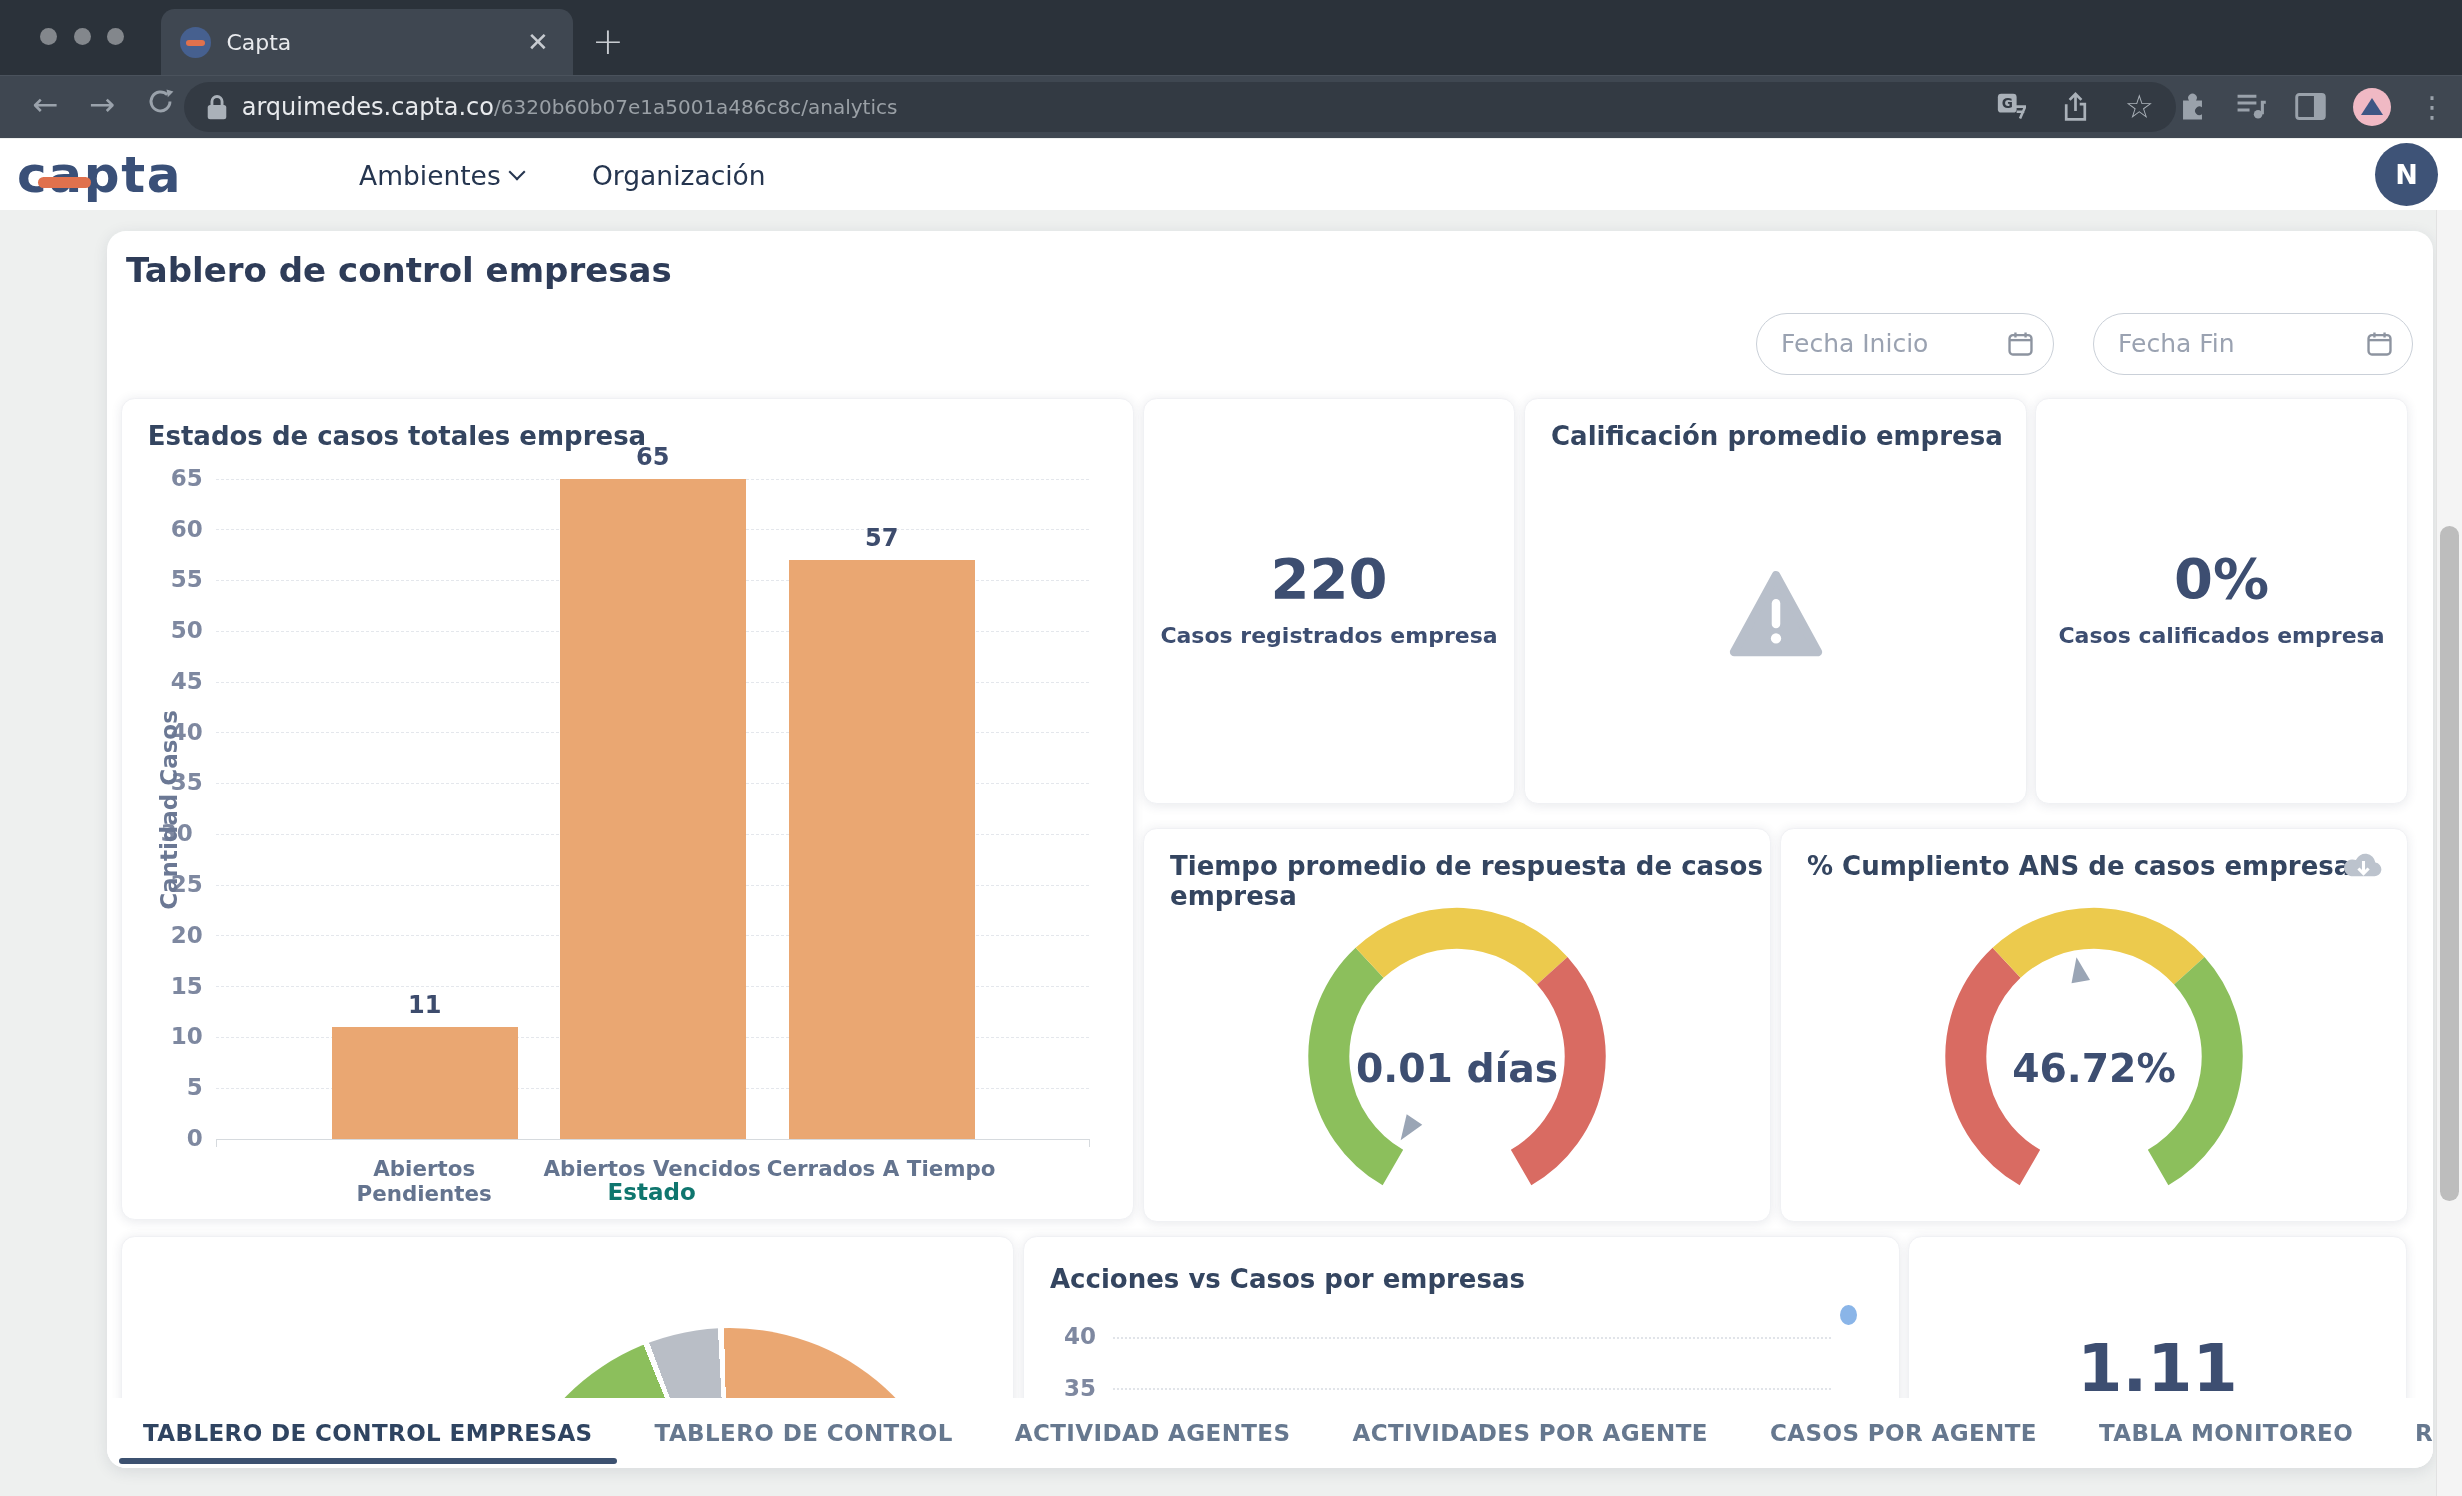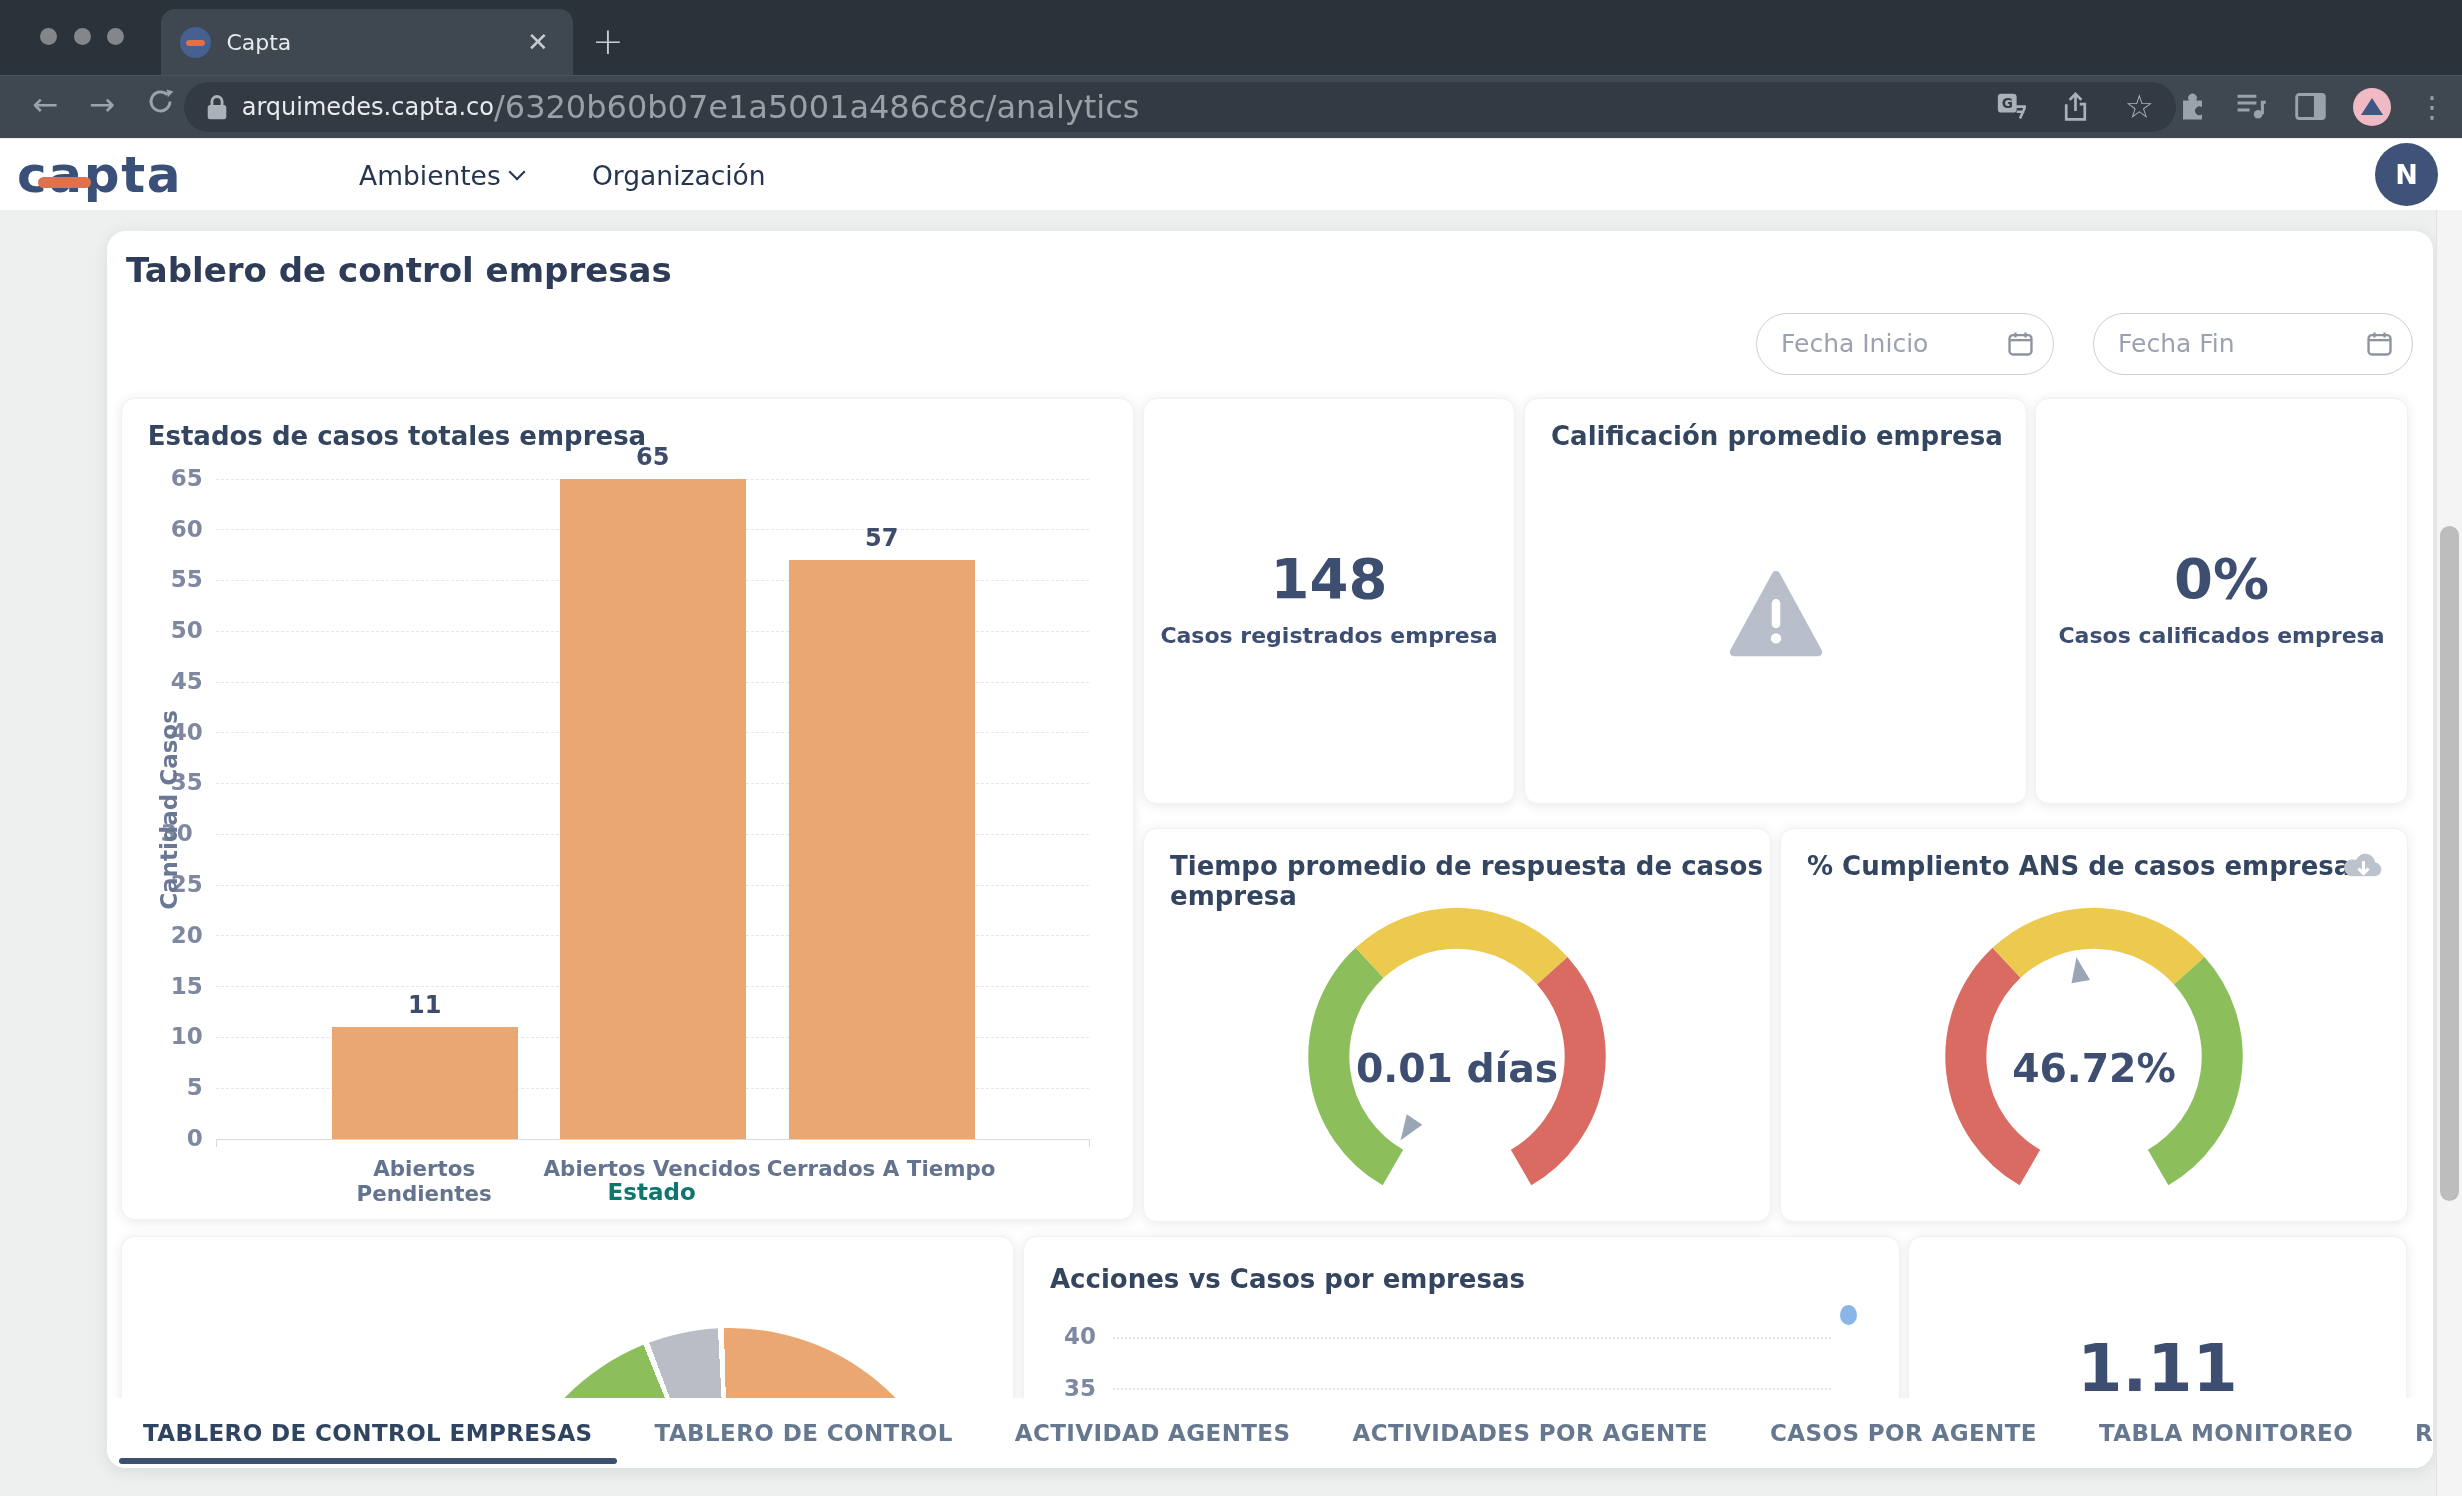--- a/index.html
+++ b/index.html
@@ -14,21 +14,21 @@
   .favicon { width:31px; height:31px; border-radius:50%; background:#46608f; position:relative; flex:0 0 auto;}
   .favicon::after { content:""; position:absolute; left:6px; top:13px; width:19px; height:6px; border-radius:3.4px; background:#e0714d; }
   .btab-title { color:#e8eaed; font-size:22px; margin-left:15.4px; flex:1; }
   .btab-close { color:#c7cbd0; font-size:26px; padding:0 5.1px; }
   .newtab { position:absolute; left:592px; top:19px; color:#c7cbd0; font-size:38px; font-weight:300; }
   .toolbar { position:absolute; left:0; top:75px; width:2462px; height:63px; background:#3f4751; border-top:0.9px solid #4a525c; }
   .navbtn { position:absolute; top:10.3px; color:#9aa2ab; font-size:31px; }
   .urlpill { position:absolute; left:184px; top:6px; width:1992px; height:50px; background:#333a43; border-radius:25px;
     display:flex; align-items:center; padding:0 22px; }
   .url-domain { color:#e8eaed; font-size:24px; margin-left:13.7px; }
-  .url-path { color:#9aa0a6; font-size:32px; }
+  .url-path { color:#9aa0a6; font-size:20px; }
   .pill-icons { margin-left:auto; display:flex; gap:36px; align-items:center; }
   .chrome-ic { color:#aab1b9; font-size:26px; }
   .ext-icons { position:absolute; right:15.4px; top:6.8px; display:flex; gap:27px; align-items:center; height:48px;}
   .chrome-avatar { width:38px; height:38px; border-radius:50%; background:#f0b9c4; position:relative; }
   .chrome-avatar::after { content:""; position:absolute; left:8.5px; top:10.3px; border-left:11px solid transparent;
     border-right:11px solid transparent; border-bottom:17px solid #3e5684; }
 
   
   .appheader { position:absolute; left:0; top:139px; width:2462px; height:72px; background:#ffffff; }
   .logo { position:absolute; left:17px; top:6.8px; font-size:50px; font-weight:bold; color:#3a5078; letter-spacing:1.7px; }
@@ -320,21 +320,21 @@
           <div class="xcat" style="left: 411px; top: 757px;">Abiertos Vencidos</div>
           <div class="bar" style="left: 667px; top: 161px; width: 186px; height: 579px; background: rgb(234, 167, 114);"></div>
           <div class="bar-val" style="left: 667px; top: 125px;">57</div>
           <div class="xcat" style="left: 640px; top: 757px;">Cerrados A Tiempo</div>
         </div>
       <div class="ylabel" style="left:-90px;top:398px">Cantidad Casos</div>
       <div class="xlabel" style="left:419px;top:780px;width:222px">Estado</div>
     </div>
 
     <div class="card" style="left:1036px;top:167px;width:372px;height:406px">
-      <div class="kpi-num" style="top:147px;font-size:56px">148</div>
+      <div class="kpi-num" style="top:147px;font-size:56px">220</div>
       <div class="kpi-label" style="top:224px">Casos registrados empresa</div>
     </div>
 
     <div class="card" style="left:1417px;top:167px;width:503px;height:406px">
       <div class="card-title">Calificación promedio empresa</div>
       <svg style="position:absolute;left:204px;top:171px" width="94" height="89" viewBox="0 0 110 104">
         <path d="M55 6 L104 96 H6 Z" fill="#b8bfca" stroke="#b8bfca" stroke-width="10" stroke-linejoin="round"></path>
         <rect x="50" y="34" width="10" height="34" rx="5" fill="#ffffff"></rect>
         <circle cx="55" cy="80" r="6" fill="#ffffff"></circle>
       </svg>

